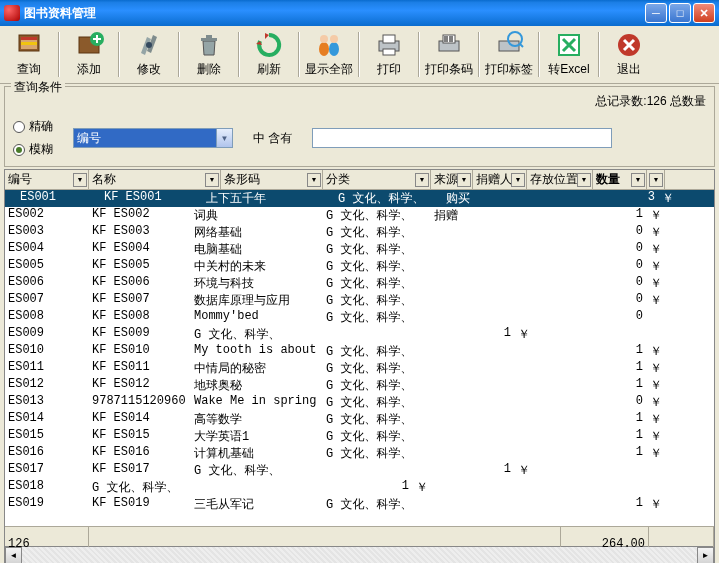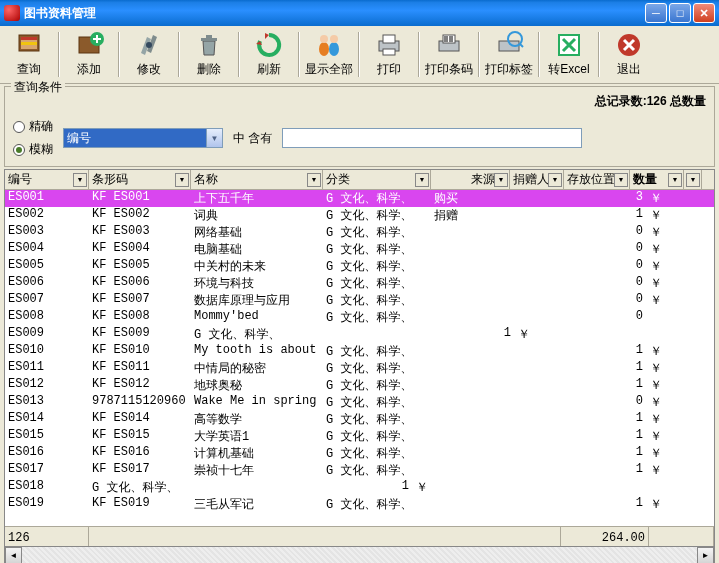--- a/index.html
+++ b/index.html
@@ -13,43 +13,43 @@
 .titlebar .winbtn.close { background: linear-gradient(to bottom, #f08b7a, #d04020); }
 
 .toolbar { height: 58px; background: #ece9d8; border-bottom: 1px solid #aca899; display: flex; padding: 2px; }
 .toolbtn { width: 54px; border: 1px solid transparent; display: flex; flex-direction: column; align-items: center; justify-content: center; gap: 2px; cursor: pointer; }
 .toolbtn .ticon { width: 32px; height: 28px; display: flex; align-items: center; justify-content: center; }
 .toolbtn .tlabel { font-size: 12px; }
 .tsep { width: 2px; margin: 4px 2px; border-left: 1px solid #aca899; border-right: 1px solid #fff; }
 
 .filterbox { border: 1px solid #aca899; margin: 2px 4px; padding: 6px 8px 8px 8px; position: relative; background: #ece9d8; }
 .filterbox .legend { position: absolute; top: -8px; left: 6px; background: #ece9d8; padding: 0 3px; text-align: right; }
-.filterbox .toprow { display: flex; justify-content: flex-end; margin-bottom: 4px; font-weight: bold; }
-.filterbox .row { display: flex; align-items: center; gap: 10px; margin-top: 8px; }
+.filterbox .toprow { display: flex; justify-content: flex-end; margin-bottom: 4px; }
+.filterbox .row { display: flex; align-items: center; gap: 20px; margin-top: 8px; }
 .filterbox .radios { display: flex; flex-direction: column; gap: 6px; }
 .filterbox .radio { display: flex; align-items: center; gap: 4px; cursor: pointer; }
 .filterbox .radio .dot { width: 12px; height: 12px; border: 1px solid #555; border-radius: 50%; background: #fff; display: flex; align-items: center; justify-content: center; }
 .filterbox .radio .dot.sel::after { content: ""; width: 6px; height: 6px; background: #4a7c2a; border-radius: 50%; }
 .combo { height: 20px; border: 1px solid #7f9db9; background: #fff; display: flex; align-items: center; }
 .combo .sel { flex: 1; background: #316ac5; color: #fff; padding: 1px 3px; height: 100%; display: flex; align-items: center; }
 .combo .arrow { width: 16px; height: 100%; background: linear-gradient(to bottom, #e6eefc, #b0c4ec); border-left: 1px solid #7f9db9; display: flex; align-items: center; justify-content: center; font-size: 8px; color: #4d6185; }
 .textinput { height: 20px; border: 1px solid #7f9db9; background: #fff; padding: 1px 3px; }
 
 .grid { margin: 0 4px; border: 1px solid #888; background: #fff; height: 378px; display: flex; flex-direction: column; }
 .gridhead { display: flex; background: #ece9d8; border-bottom: 1px solid #aca899; height: 20px; }
 .ghcell { border-right: 1px solid #aca899; display: flex; align-items: center; padding: 0 3px; position: relative; font-size: 12px; overflow: hidden; white-space: nowrap; }
 .ghcell .harrow { position: absolute; right: 1px; width: 14px; height: 14px; border: 1px solid #888; background: #ece9d8; display: flex; align-items: center; justify-content: center; font-size: 7px; color: #000; cursor: pointer; }
 .gridbody { flex: 1; overflow: hidden; }
 .gridfoot { display: flex; border-top: 1px solid #aca899; height: 20px; background: #ece9d8; }
 .grow { display: flex; height: 17px; font-family: "Courier New", monospace; font-size: 12px; }
-.grow.sel { background: #d946ef; color: #fff; }
+.grow.sel { background: #0c4a6e; color: #fff; padding-left: 12px; }
 .gcell { padding: 0 3px; overflow: hidden; white-space: nowrap; border-right: 1px solid transparent; }
 .c0 { width: 84px; } .c1 { width: 102px; } .c2 { width: 132px; } .c3 { width: 108px; } .c4 { width: 42px; } .c5 { width: 54px; align-items: center; } .c6 { width: 66px; } .c7 { width: 54px; text-align: right; } .c8 { width: 18px; text-align: right; }
-.gh.c0 { width: 84px; } .gh.c1 { width: 102px; } .gh.c2 { width: 132px; } .gh.c3 { width: 108px; } .gh.c4 { width: 42px; margin-left: 37px; } .gh.c5 { width: 54px; } .gh.c6 { width: 66px; } .gh.c7 { width: 54px; font-weight: bold; } .gh.c8 { width: 18px; }
-.gridfoot .fcell { border-right: 1px solid #aca899; padding: 4px 3px; font-family: "Courier New", monospace; }
+.gh.c0 { width: 84px; } .gh.c1 { width: 102px; } .gh.c2 { width: 132px; } .gh.c3 { width: 108px; } .gh.c4 { width: 42px; } .gh.c5 { width: 54px; } .gh.c6 { width: 66px; } .gh.c7 { width: 54px; font-weight: bold; } .gh.c8 { width: 18px; }
+.gridfoot .fcell { border-right: 1px solid #aca899; padding: 10px 3px; font-family: "Courier New", monospace; }
 
 .scrollbars { position: relative; height: 17px; background: #ece9d8; margin: 0 4px; border: 1px solid #888; border-top: none; display: flex; }
 .scrollbars .hbar { flex: 1; height: 17px; background: repeating-linear-gradient(45deg,#eee,#eee 2px,#e4e4e4 2px,#e4e4e4 4px); display: flex; }
 .scrollbars .sbtn { width: 17px; height: 17px; background: linear-gradient(to bottom,#f5f5f5,#d5d5d5); border: 1px solid #888; display:flex;align-items:center;justify-content:center;font-size:8px; }
 
 svg { display: block; }
 </style>
 </head>
 <body>
 
@@ -215,26 +215,26 @@
     <div class="textinput" style="width:300px"></div>
   </div>
 </div>
 
 <div class="grid">
   <div class="gridhead" id="gridhead">
       <div class="ghcell gh c0">
         <span>编号</span>
         <span class="harrow">▼</span>
       </div>
+      <div class="ghcell gh c2">
+        <span>名称</span>
+        <span class="harrow">▼</span>
+      </div>
       <div class="ghcell gh c1">
         <span>条形码</span>
-        <span class="harrow">▼</span>
-      </div>
-      <div class="ghcell gh c2">
-        <span>名称</span>
         <span class="harrow">▼</span>
       </div>
       <div class="ghcell gh c3">
         <span>分类</span>
         <span class="harrow">▼</span>
       </div>
       <div class="ghcell gh c4">
         <span>来源</span>
         <span class="harrow">▼</span>
       </div>
@@ -427,21 +427,20 @@
         <div class="gcell c3">G  文化、科学、</div>
         <div class="gcell c4"></div>
         <div class="gcell c5"></div>
         <div class="gcell c6"></div>
         <div class="gcell c7">1</div>
         <div class="gcell c8">￥</div>
       </div>
       <div class="grow">
         <div class="gcell c0">ES017</div>
         <div class="gcell c1">KF ES017</div>
-        <div class="gcell c2">崇祯十七年</div>
         <div class="gcell c3">G  文化、科学、</div>
         <div class="gcell c4"></div>
         <div class="gcell c5"></div>
         <div class="gcell c6"></div>
         <div class="gcell c7">1</div>
         <div class="gcell c8">￥</div>
       </div>
       <div class="grow">
         <div class="gcell c0">ES018</div>
         <div class="gcell c3">G  文化、科学、</div>

